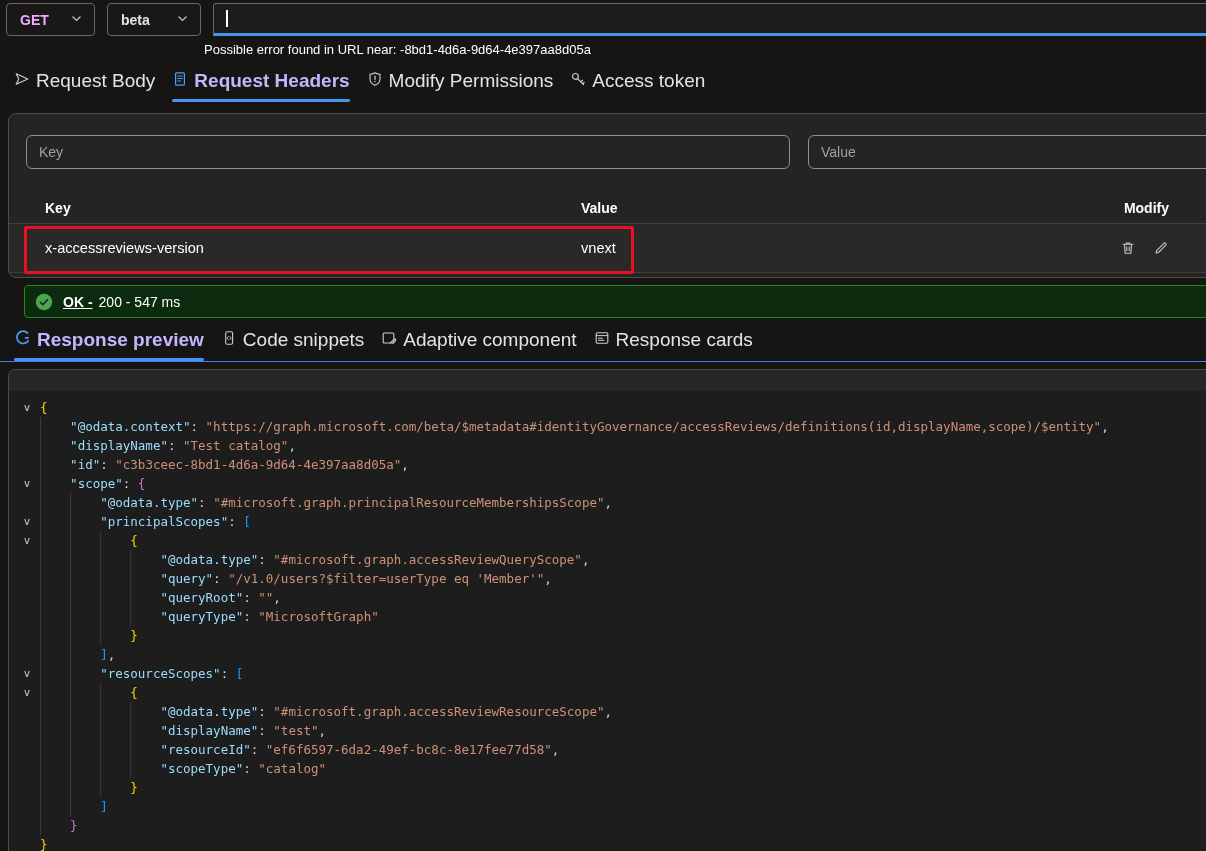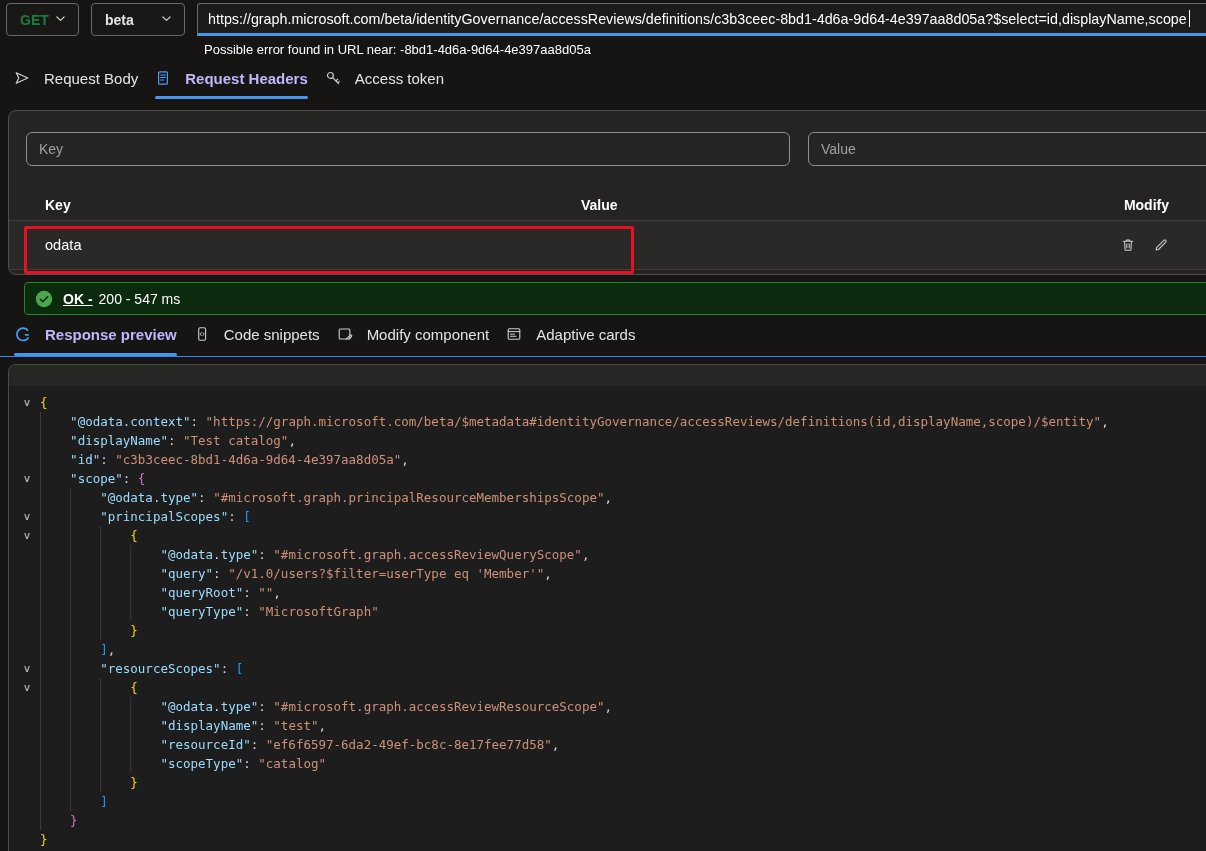--- a/index.html
+++ b/index.html
@@ -12,38 +12,38 @@
     position: relative;
   }
 
   
   .topbar { display: flex; gap: 12px; margin: 3px -6px 0 6px; height: 33px; }
   .select {
     display: flex; align-items: center; justify-content: space-between;
     background: #191817; border: 1px solid #6b6966; border-radius: 4px;
     padding: 0 10px 0 13px; font-size: 14px; font-weight: 700; cursor: pointer;
   }
-  .method-select { width: 73px; color: #15803d; }
+  .method-select { width: 89px; color: #f0abfc; }
   .version-select { width: 94px; color: #e5e5e5; text-align: center; }
   .select svg { color: #c8c6c4; }
   .url-input {
     flex: 1; display: flex; align-items: center;
     background: #1d1c1b; border: 1px solid #6b6966; border-bottom: 3px solid #4696ec;
     border-radius: 3px 3px 0 0; padding: 0 10px; font-size: 14.3px;
     white-space: nowrap; overflow: hidden; cursor: text;
   }
   .caret { display: inline-block; width: 1.5px; height: 17px; background: #ffffff; margin-left: 2px; }
   .url-error { margin: 6px 0 0 204px; font-size: 13px; color: #ffffff; }
 
   
   .tabs-row { display: flex; gap: 17px; margin-left: 14px; }
   .request-tabs { margin-top: 13px; }
   .tab {
-    position: relative; display: flex; align-items: flex-start; gap: 14px;
-    font-size: 15px; color: #e6e4e2; padding-bottom: 10px; cursor: pointer;
+    position: relative; display: flex; align-items: flex-start; gap: 6px;
+    font-size: 19px; color: #e6e4e2; padding-bottom: 10px; cursor: pointer;
   }
   .tab svg { color: #d0cecb; }
   .tab.selected { color: #c4b5fd; font-weight: 700; }
   .tab.selected svg { color: #4a9df5; }
   .tab.selected::after {
     content: ""; position: absolute; left: 0; right: 0; bottom: 0;
     height: 3px; background: #4696ec; border-radius: 2px;
   }
 
   
@@ -134,21 +134,20 @@
   </div>
   <div class="select version-select">
     <span>beta</span>
     <span>
       <svg width="15" height="15" viewBox="0 0 16 16">
           <path d="M4.2 6.4 L8 10 L11.8 6.4" fill="none" stroke="currentColor" stroke-width="1.4" stroke-linecap="round" stroke-linejoin="round"></path>
         </svg>
     </span>
   </div>
   <div class="url-input">
-    <span>https://graph.microsoft.com/beta/identityGovernance/accessReviews/definitions/c3b3ceec-8bd1-4d6a-9d64-4e397aa8d05a?$select=id,displayName,scope</span>
     <span class="caret"></span>
   </div>
 </div>
 
 <div class="url-error">Possible error found in URL near: -8bd1-4d6a-9d64-4e397aa8d05a</div>
 
 <div class="tabs-row request-tabs">
   <div class="tab">
     <span>
       <svg width="16" height="16" viewBox="0 0 16 16">
@@ -158,20 +157,30 @@
     <span>Request Body</span>
   </div>
   <div class="tab selected">
     <span>
       <svg width="16" height="16" viewBox="0 0 16 16">
           <rect x="3.6" y="1.8" width="8.8" height="12.4" rx="1" fill="none" stroke="currentColor" stroke-width="1.2"></rect>
           <path d="M5.6 5h4.8M5.6 7.5h4.8M5.6 10h3" stroke="currentColor" stroke-width="1.1" stroke-linecap="round"></path>
         </svg>
     </span>
     <span>Request Headers</span>
+  </div>
+  <div class="tab">
+    <span>
+      <svg width="16" height="16" viewBox="0 0 16 16">
+          <path d="M8 1.8c1.6 1 3.4 1.5 5 1.5v4.4c0 3-2.2 5.5-5 6.5-2.8-1-5-3.5-5-6.5V3.3c1.6 0 3.4-.5 5-1.5z" fill="none" stroke="currentColor" stroke-width="1.1"></path>
+          <path d="M8 5.2v3.2" stroke="currentColor" stroke-width="1.2" stroke-linecap="round"></path>
+          <circle cx="8" cy="10.4" r="0.75" fill="currentColor"></circle>
+        </svg>
+    </span>
+    <span>Modify Permissions</span>
   </div>
   <div class="tab">
     <span>
       <svg width="16" height="16" viewBox="0 0 16 16">
           <circle cx="5.4" cy="5.4" r="2.9" fill="none" stroke="currentColor" stroke-width="1.2"></circle>
           <path d="M7.6 7.6l5.9 5.9M10.9 10.9l1.8-1.8M12.8 12.8l1.4-1.4" fill="none" stroke="currentColor" stroke-width="1.2" stroke-linecap="round"></path>
         </svg>
     </span>
     <span>Access token</span>
   </div>
@@ -181,21 +190,22 @@
   <div class="kv-row">
     <input class="kv-input key-input" placeholder="Key" style="">
     <input class="kv-input value-input" placeholder="Value" style="">
   </div>
   <div class="grid-row thead">
     <div class="col-key">Key</div>
     <div class="col-value">Value</div>
     <div class="col-actions">Modify</div>
   </div>
   <div class="grid-row trow">
-    <div>odata</div>
+    <div>x-accessreviews-version</div>
+    <div>vnext</div>
     <div class="actions-cell">
       <button class="icon-btn">
         <span>
           <svg width="16" height="16" viewBox="0 0 16 16">
               <path d="M3.2 4.3h9.6M6.3 4.3V3h3.4v1.3M4.5 4.3l.6 9h5.8l.6-9M6.8 6.8v4M9.2 6.8v4" fill="none" stroke="currentColor" stroke-width="1.1" stroke-linecap="round" stroke-linejoin="round"></path>
             </svg>
         </span>
       </button>
       <button class="icon-btn">
         <span>
@@ -242,30 +252,30 @@
       </span>
       <span>Code snippets</span>
     </div>
     <div class="tab">
       <span>
         <svg width="16" height="16" viewBox="0 0 16 16">
             <rect x="2.2" y="3" width="10.6" height="10" rx="1" fill="none" stroke="currentColor" stroke-width="1.1"></rect>
             <path d="M8.9 13.4l4.3-4.3a1 1 0 0 1 1.4 1.4l-3 3" fill="none" stroke="currentColor" stroke-width="1.1" stroke-linejoin="round"></path>
           </svg>
       </span>
-      <span>Modify component</span>
+      <span>Adaptive component</span>
     </div>
     <div class="tab">
       <span>
         <svg width="16" height="16" viewBox="0 0 16 16">
             <rect x="2.2" y="2.8" width="11.6" height="10.4" rx="1.2" fill="none" stroke="currentColor" stroke-width="1.1"></rect>
             <path d="M2.2 5.6h11.6M4.5 8.2h4M4.5 10.3h5.5" stroke="currentColor" stroke-width="1" stroke-linecap="round"></path>
           </svg>
       </span>
-      <span>Adaptive cards</span>
+      <span>Response cards</span>
     </div>
   </div>
 </div>
 
 <div class="editor-wrap">
   <div class="editor-head"></div>
   <div class="code-editor">
       <div class="code-line">
         <span class="fold">∨</span>
         <span class="seg seg-b1">{</span>

